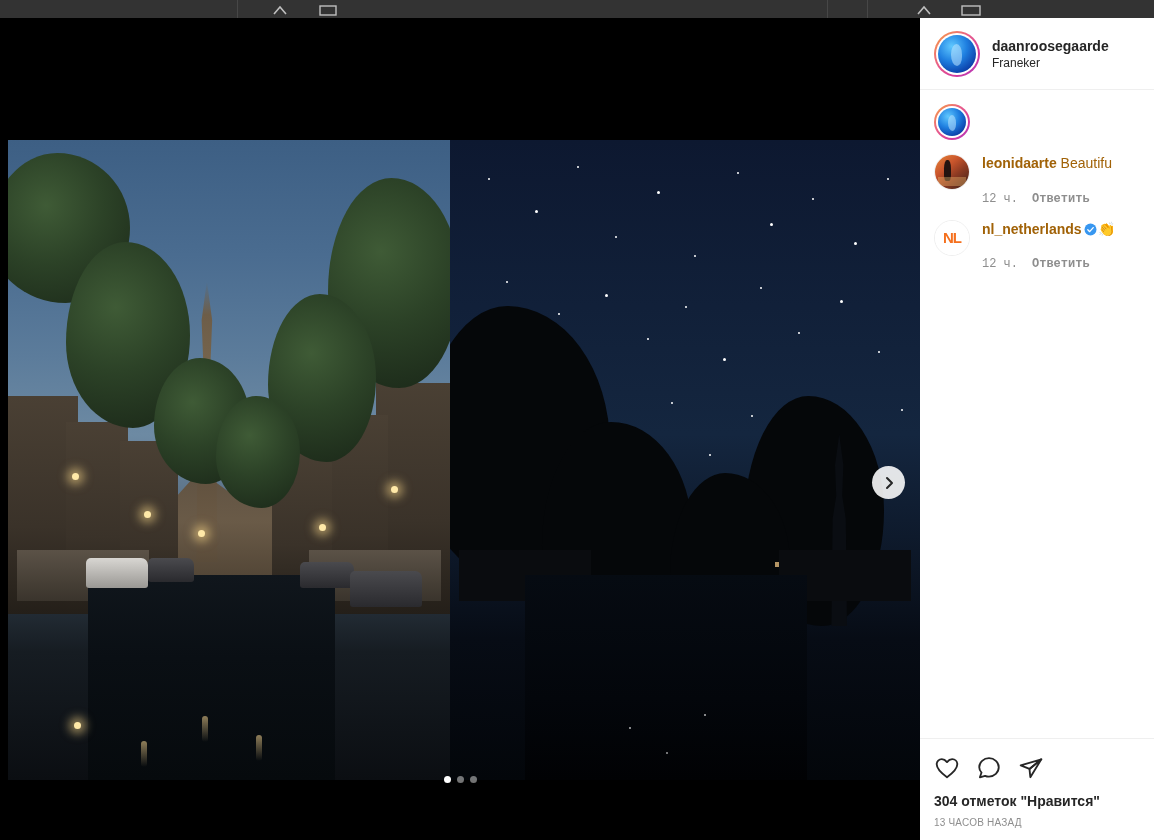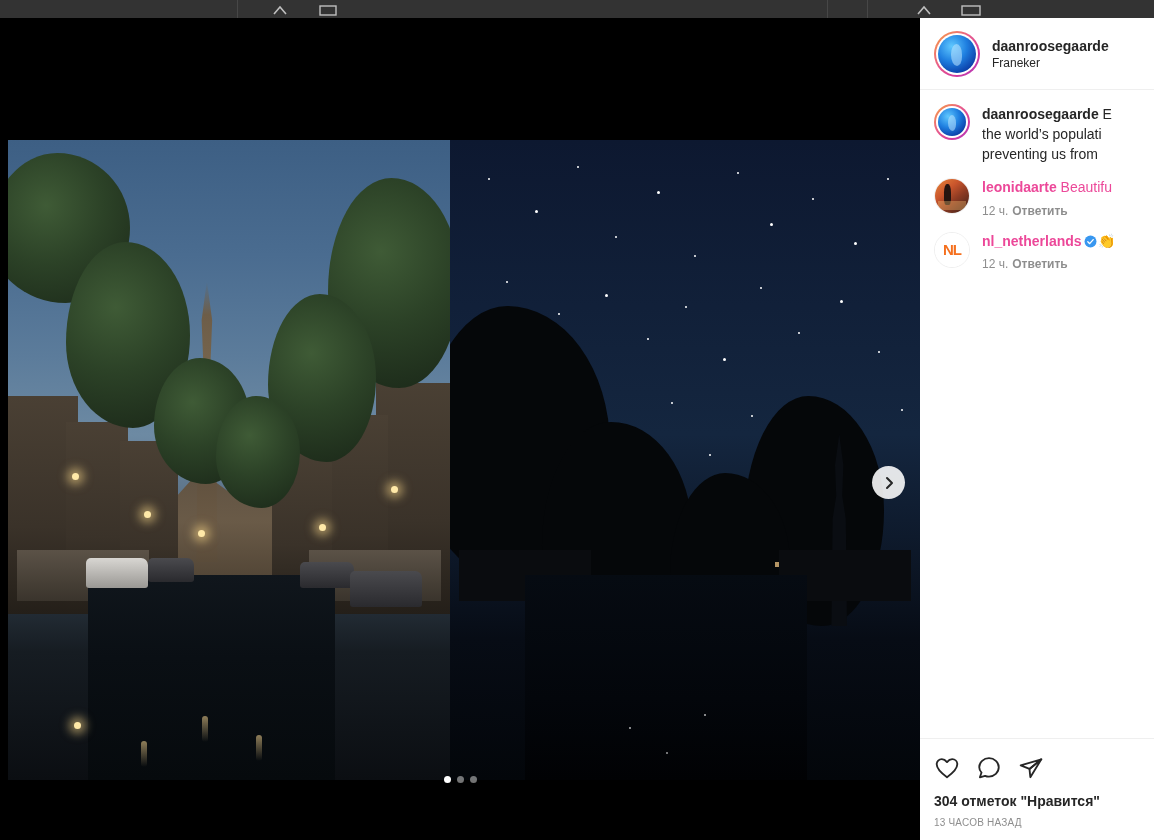--- a/index.html
+++ b/index.html
@@ -169,24 +169,24 @@
   .av-nl { width: 100%; height: 100%; background: #ffffff;
     display: flex; align-items: center; justify-content: center;
     color: #f5701e; font-weight: bold; font-size: 15px; letter-spacing: -1px; }
   .av-portrait { width: 100%; height: 100%;
     background: linear-gradient(160deg, #9a9a9a 0%, #6b6059 40%, #332a24 100%); position: relative; }
   .av-portrait::before { content:""; position:absolute; left:28%; top:16%; width:44%; height:46%;
     background:#c9a98c; border-radius:50% 50% 45% 45%; }
   .av-portrait::after { content:""; position:absolute; left:14%; top:8%; width:72%; height:80%;
     background:#3a2a20; border-radius:48% 48% 20% 20%; opacity:.82; }
   .cmt-body { min-width: 0; }
-  .cmt-text { font-size: 14px; line-height: 1.4; color: #ec4899; white-space: nowrap; }
+  .cmt-text { font-size: 14px; line-height: 1.4; color: #a16207; white-space: nowrap; }
   .cmt-text .uname { font-weight: bold; }
   .verified { display: inline-block; width: 13px; height: 13px; vertical-align: -2px; margin: 0 2px; }
-  .cmt-meta { display: flex; gap: 4px; margin-top: 6px; }
+  .cmt-meta { display: flex; gap: 14px; margin-top: 18px; font-family: Liberation Mono, monospace; }
   .cmt-time { font-size: 12px; color: #8e8e8e; }
   .cmt-reply { font-size: 12px; color: #8e8e8e; font-weight: bold; }
 
   .panel-footer { flex: 0 0 auto; border-top: 1px solid #efefef; padding: 8px 14px 12px 14px; }
   .actions { display: flex; gap: 16px; align-items: center; padding: 8px 0 6px 0; }
   .action-btn { cursor: pointer; display: flex; }
   .likes { font-size: 14px; font-weight: bold; color: #262626; padding: 6px 0 0 0; white-space: nowrap; }
   .posted { font-size: 10px; color: #8e8e8e; letter-spacing: .2px; padding-top: 8px; }
 </style>
 </head>
@@ -358,26 +358,20 @@
 
       <div class="caption-row">
         <div class="cap-avatar">
           <div class="avatar-ring" style="width:36px;height:36px;">
             <div class="avatar-ring-inner">
               <div class="avatar-globe"></div>
             </div>
           </div>
         </div>
         <div class="cap-body">
-          <div class="cap-para">
-            <span class="uname">daanroosegaarde</span>
-            <span>E</span><br>
-            <span>the world’s populati</span><br>
-            <span>preventing us from </span>
-          </div>
         </div>
       </div>
 
       <div class="comment-row">
         <div class="cmt-avatar">
             <div class="av-art"></div>
           </div>
         <div class="cmt-body">
           <div class="cmt-text">
             <span class="uname">leonidaarte</span>

